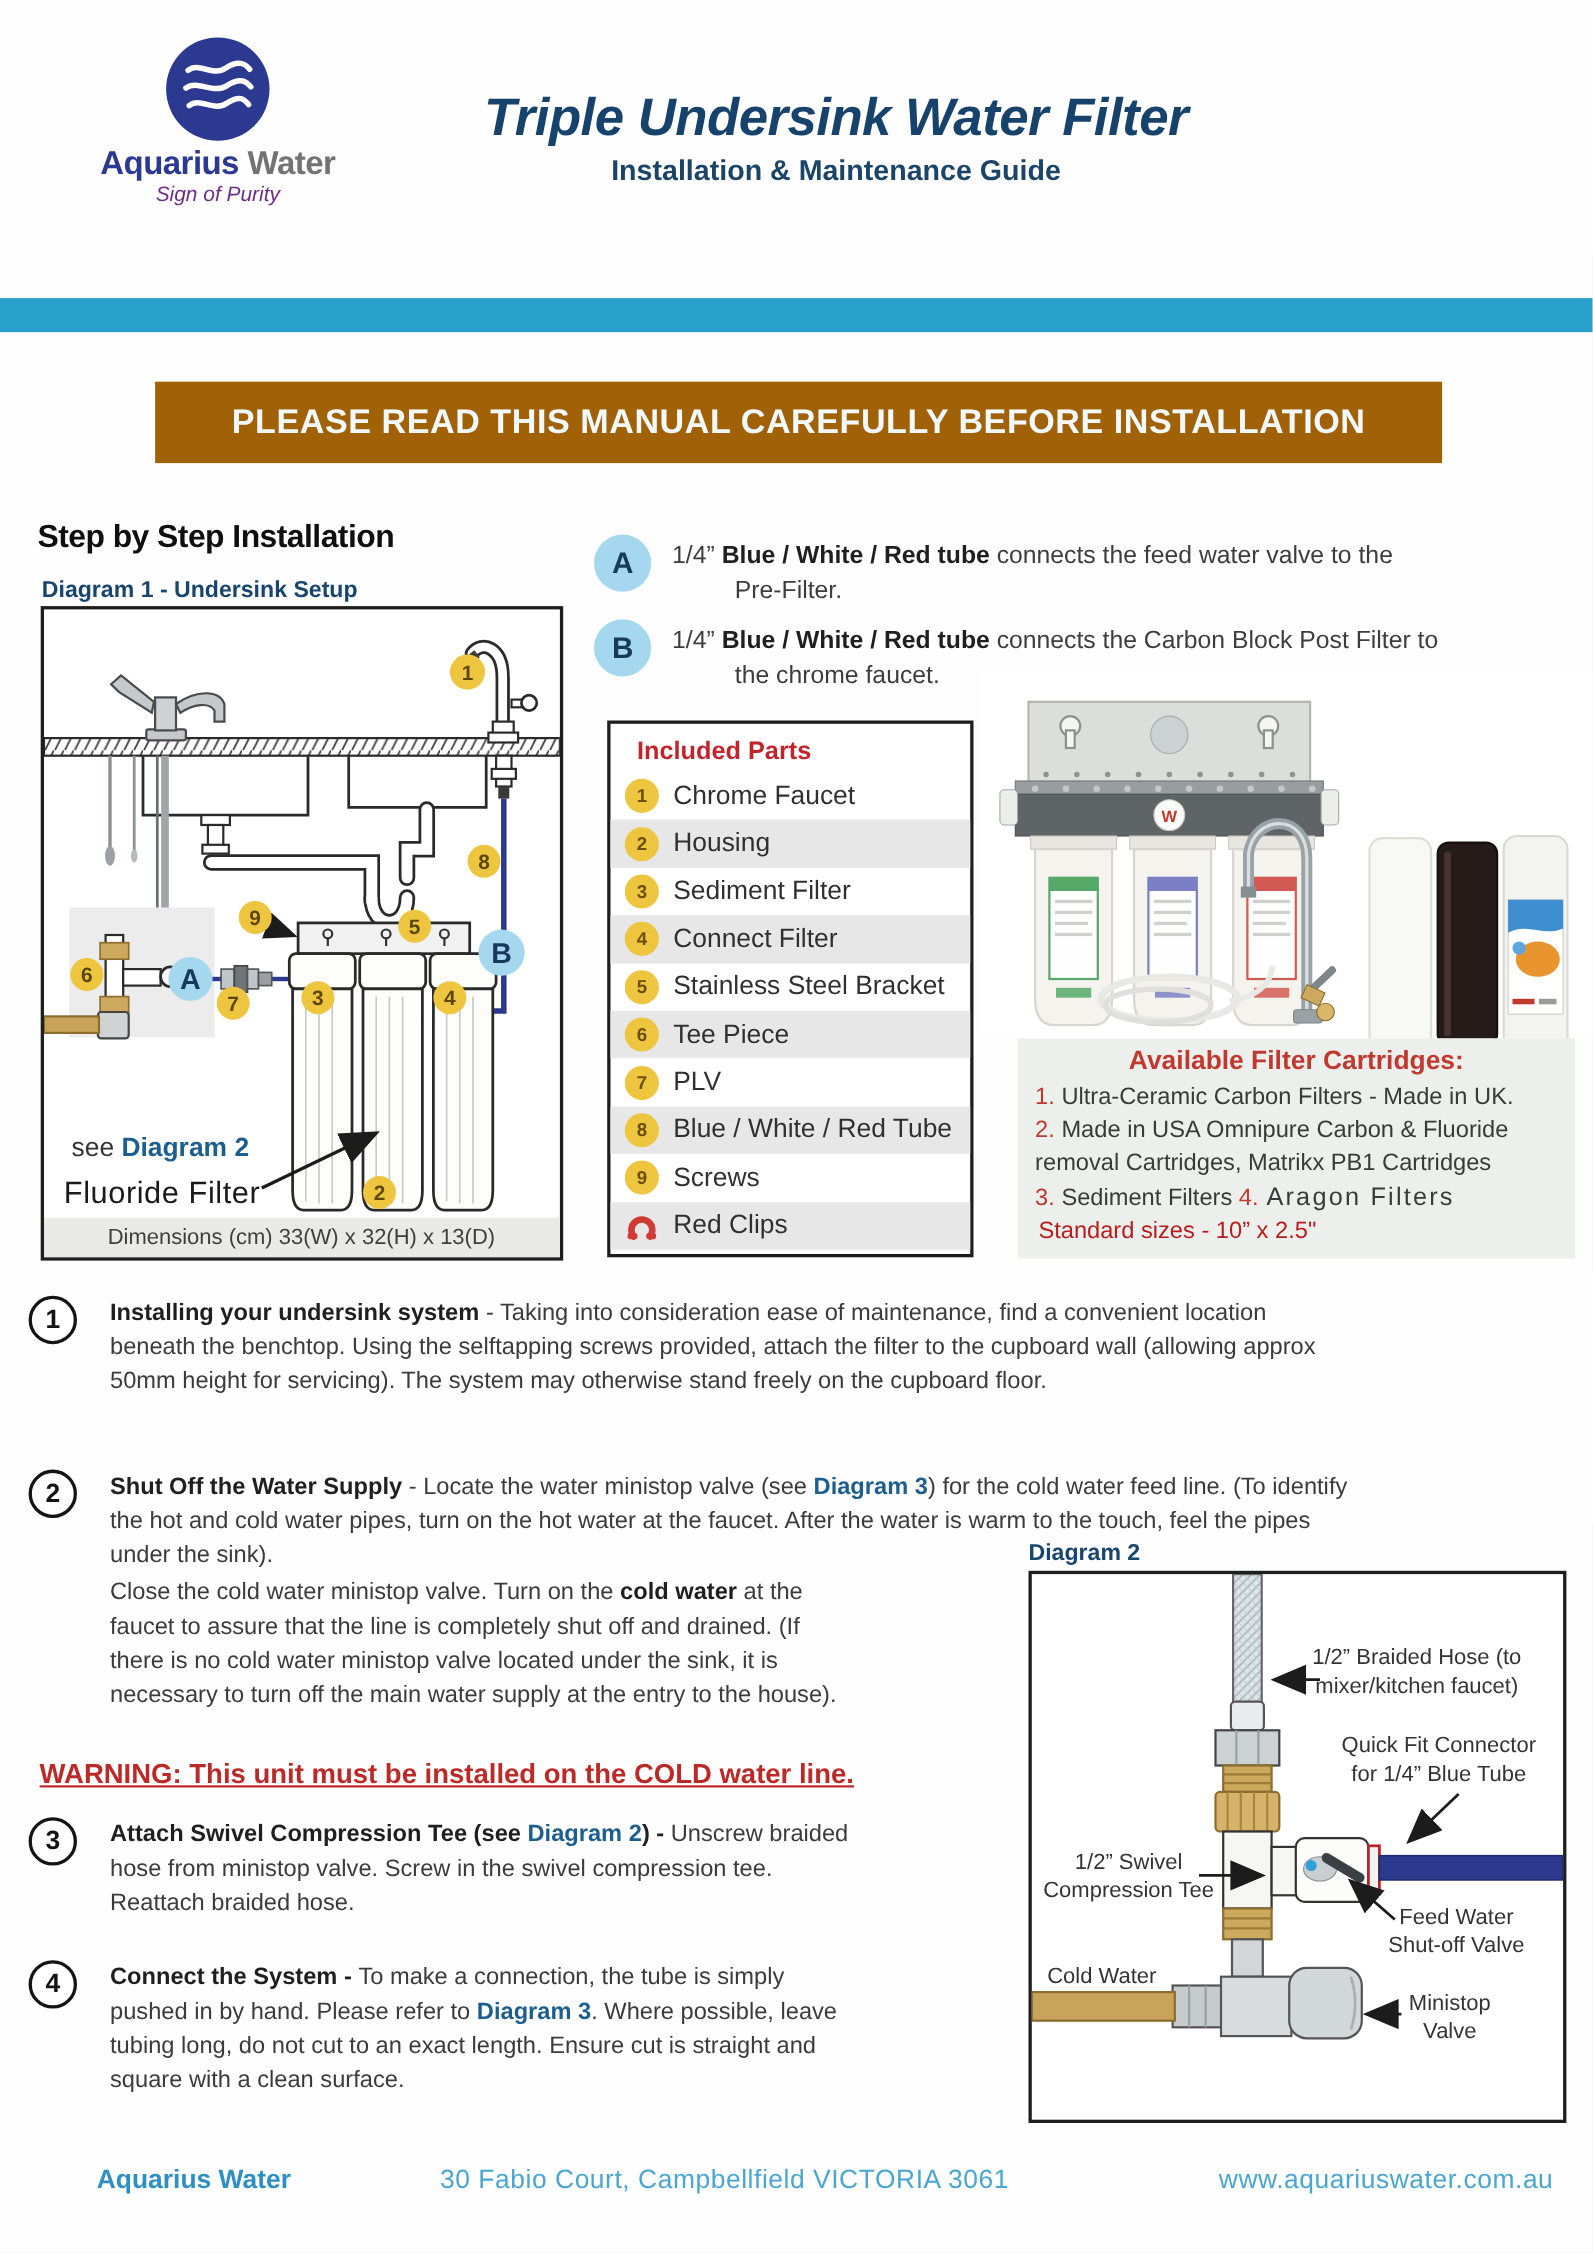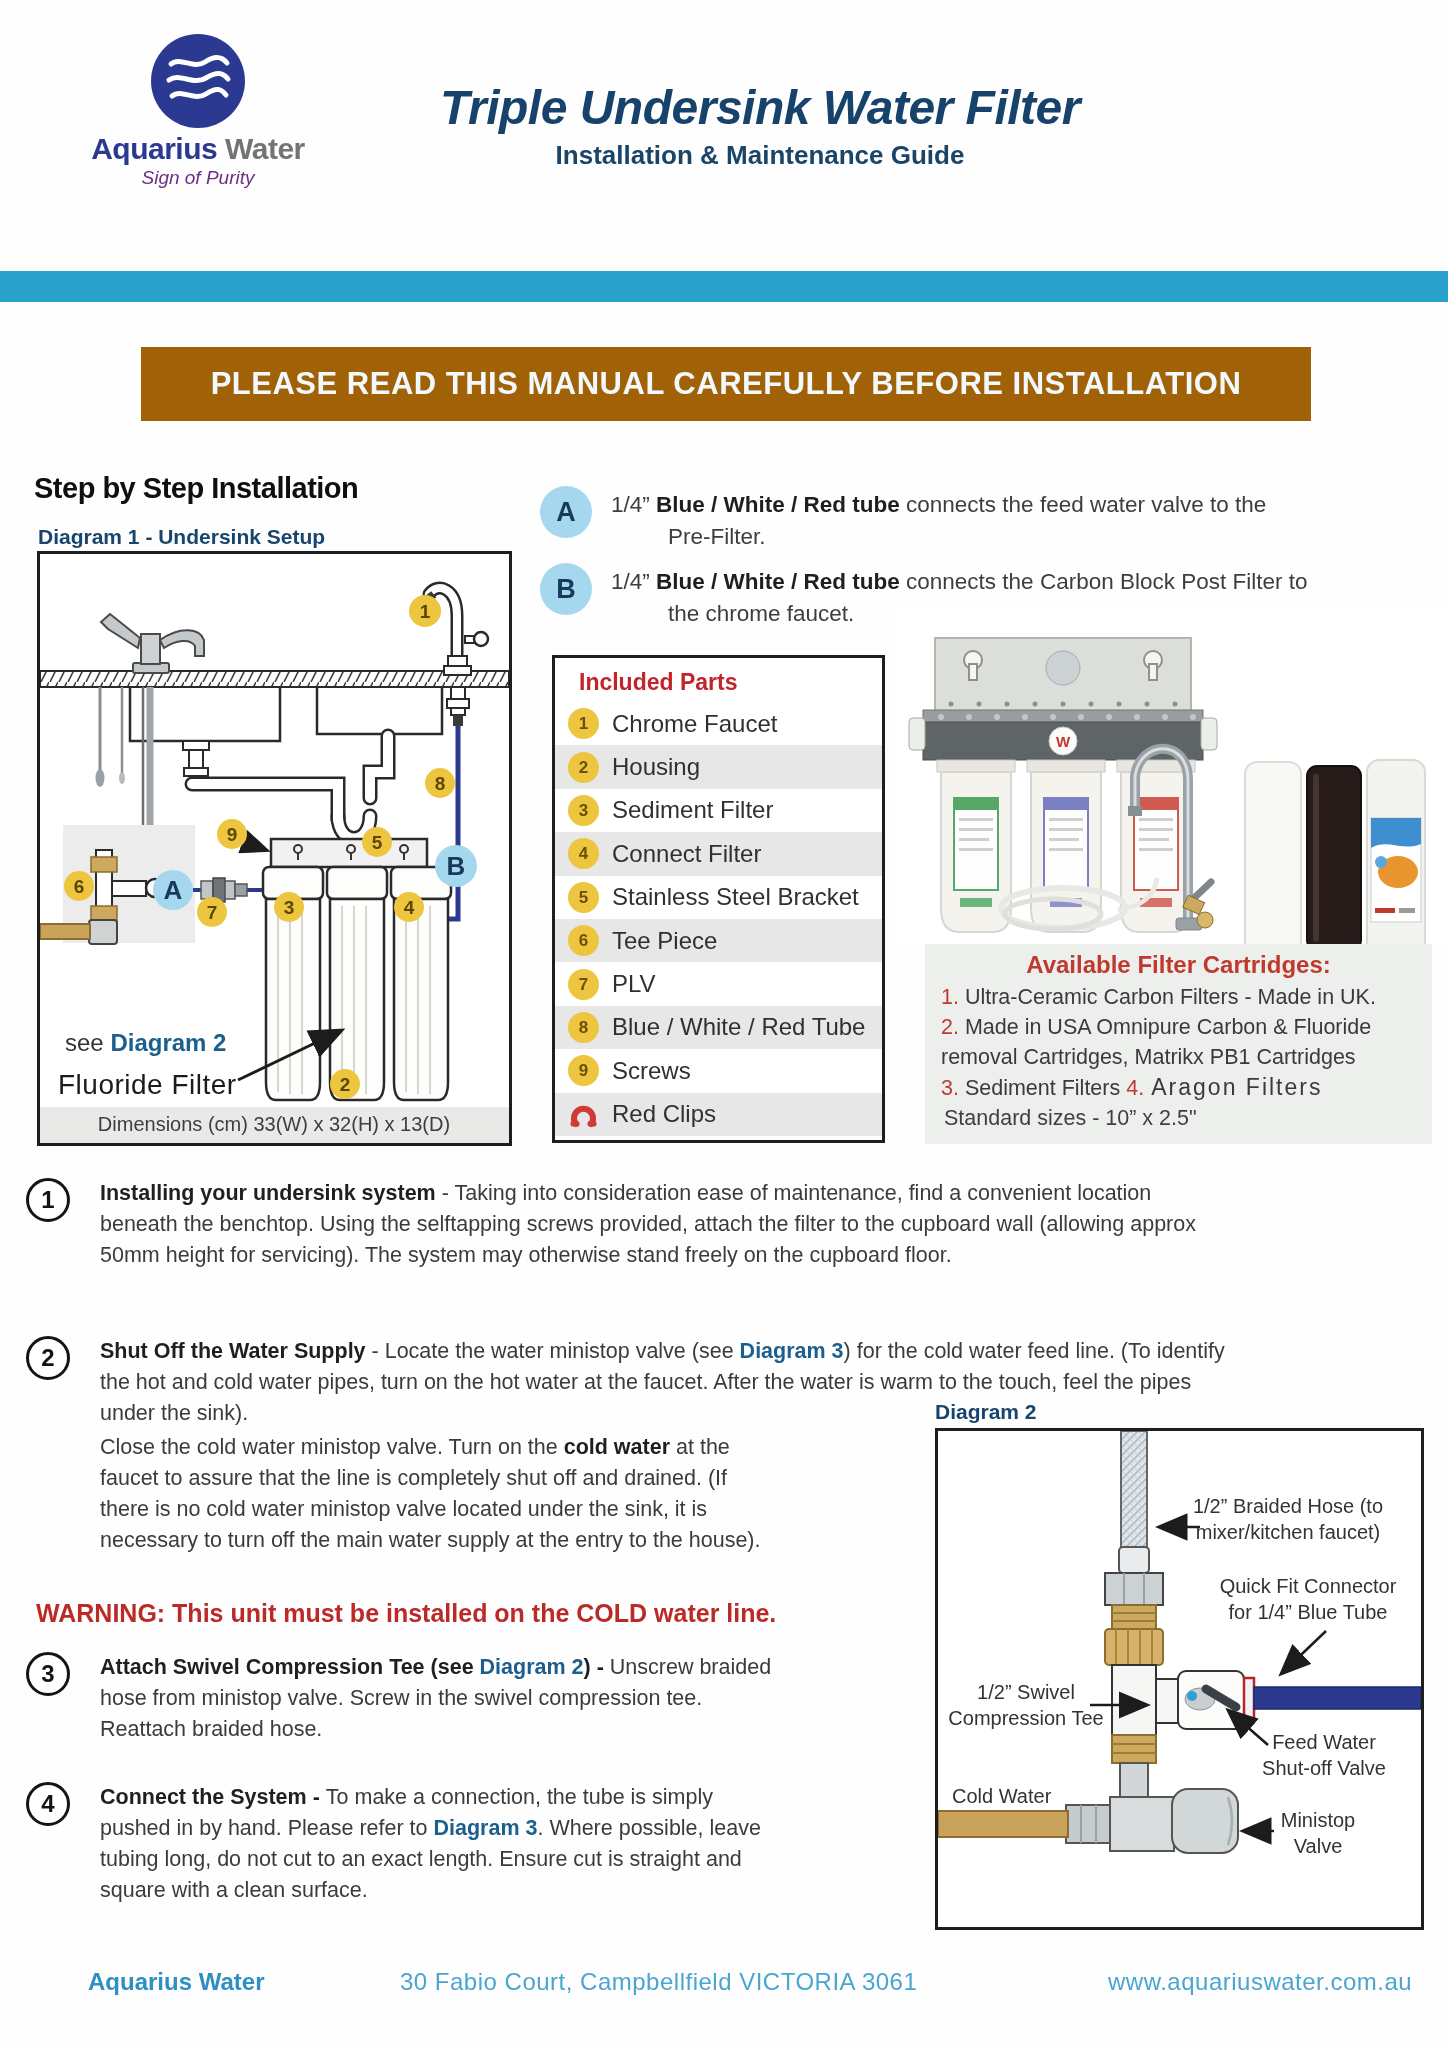--- a/index.html
+++ b/index.html
@@ -40,26 +40,26 @@
           font-weight:bold;font-size:17px;text-align:center;line-height:31px;margin-right:13px;}
   .part-label{font-size:24px;color:#303030;white-space:nowrap;}
   .clipicon{width:31px;height:31px;flex:0 0 31px;margin-right:13px;}
   
   .photo{left:893px;top:610px;width:555px;height:334px;background:#fff;}
   .cart-box{left:925px;top:944px;width:507px;height:200px;background:#edefec;box-sizing:border-box;}
   .cart-title{text-align:center;color:#c0392f;font-weight:bold;font-size:24px;padding-top:7px;}
   .cart-body{padding:3px 10px 0 16px;font-size:21.5px;line-height:30px;color:#3a3a3a;}
   .rn{color:#c0392f;}
   .aragon{font-size:23px;letter-spacing:2px;}
-  .sizes{color:#404040;padding-left:3px;}
+  .sizes{color:#b91c1c;padding-left:3px;}
   
   .stepnum{width:38px;height:38px;border:3px solid #141414;border-radius:50%;font-size:24px;
            font-weight:bold;text-align:center;line-height:38px;color:#141414;left:26px;background:#fff;}
   .steptext{left:100px;font-size:21.5px;line-height:31px;color:#3b3b3b;}
-  .warning{left:36px;top:1599px;font-size:25px;font-weight:bold;color:#bc2a28;}
+  .warning{left:36px;top:1599px;font-size:25px;font-weight:bold;color:#bc2a28;text-decoration:underline;}
   
   .d2-title{left:935px;top:1400px;font-size:21px;font-weight:bold;color:#17456e;}
   .d2-box{left:935px;top:1428px;width:489px;height:502px;border:3px solid #1e1e1e;box-sizing:border-box;background:#fff;}
   
   .footer-brand{left:88px;top:1968px;font-size:24px;font-weight:bold;color:#2e8fc2;}
   .footer-address{left:400px;top:1968px;font-size:24px;color:#4aa6d1;letter-spacing:0.5px;}
   .footer-site{left:1108px;top:1968px;font-size:24px;color:#4aa6d1;letter-spacing:0.5px;}
   svg text{font-family:"Liberation Sans", sans-serif;}
 </style>
 </head>

